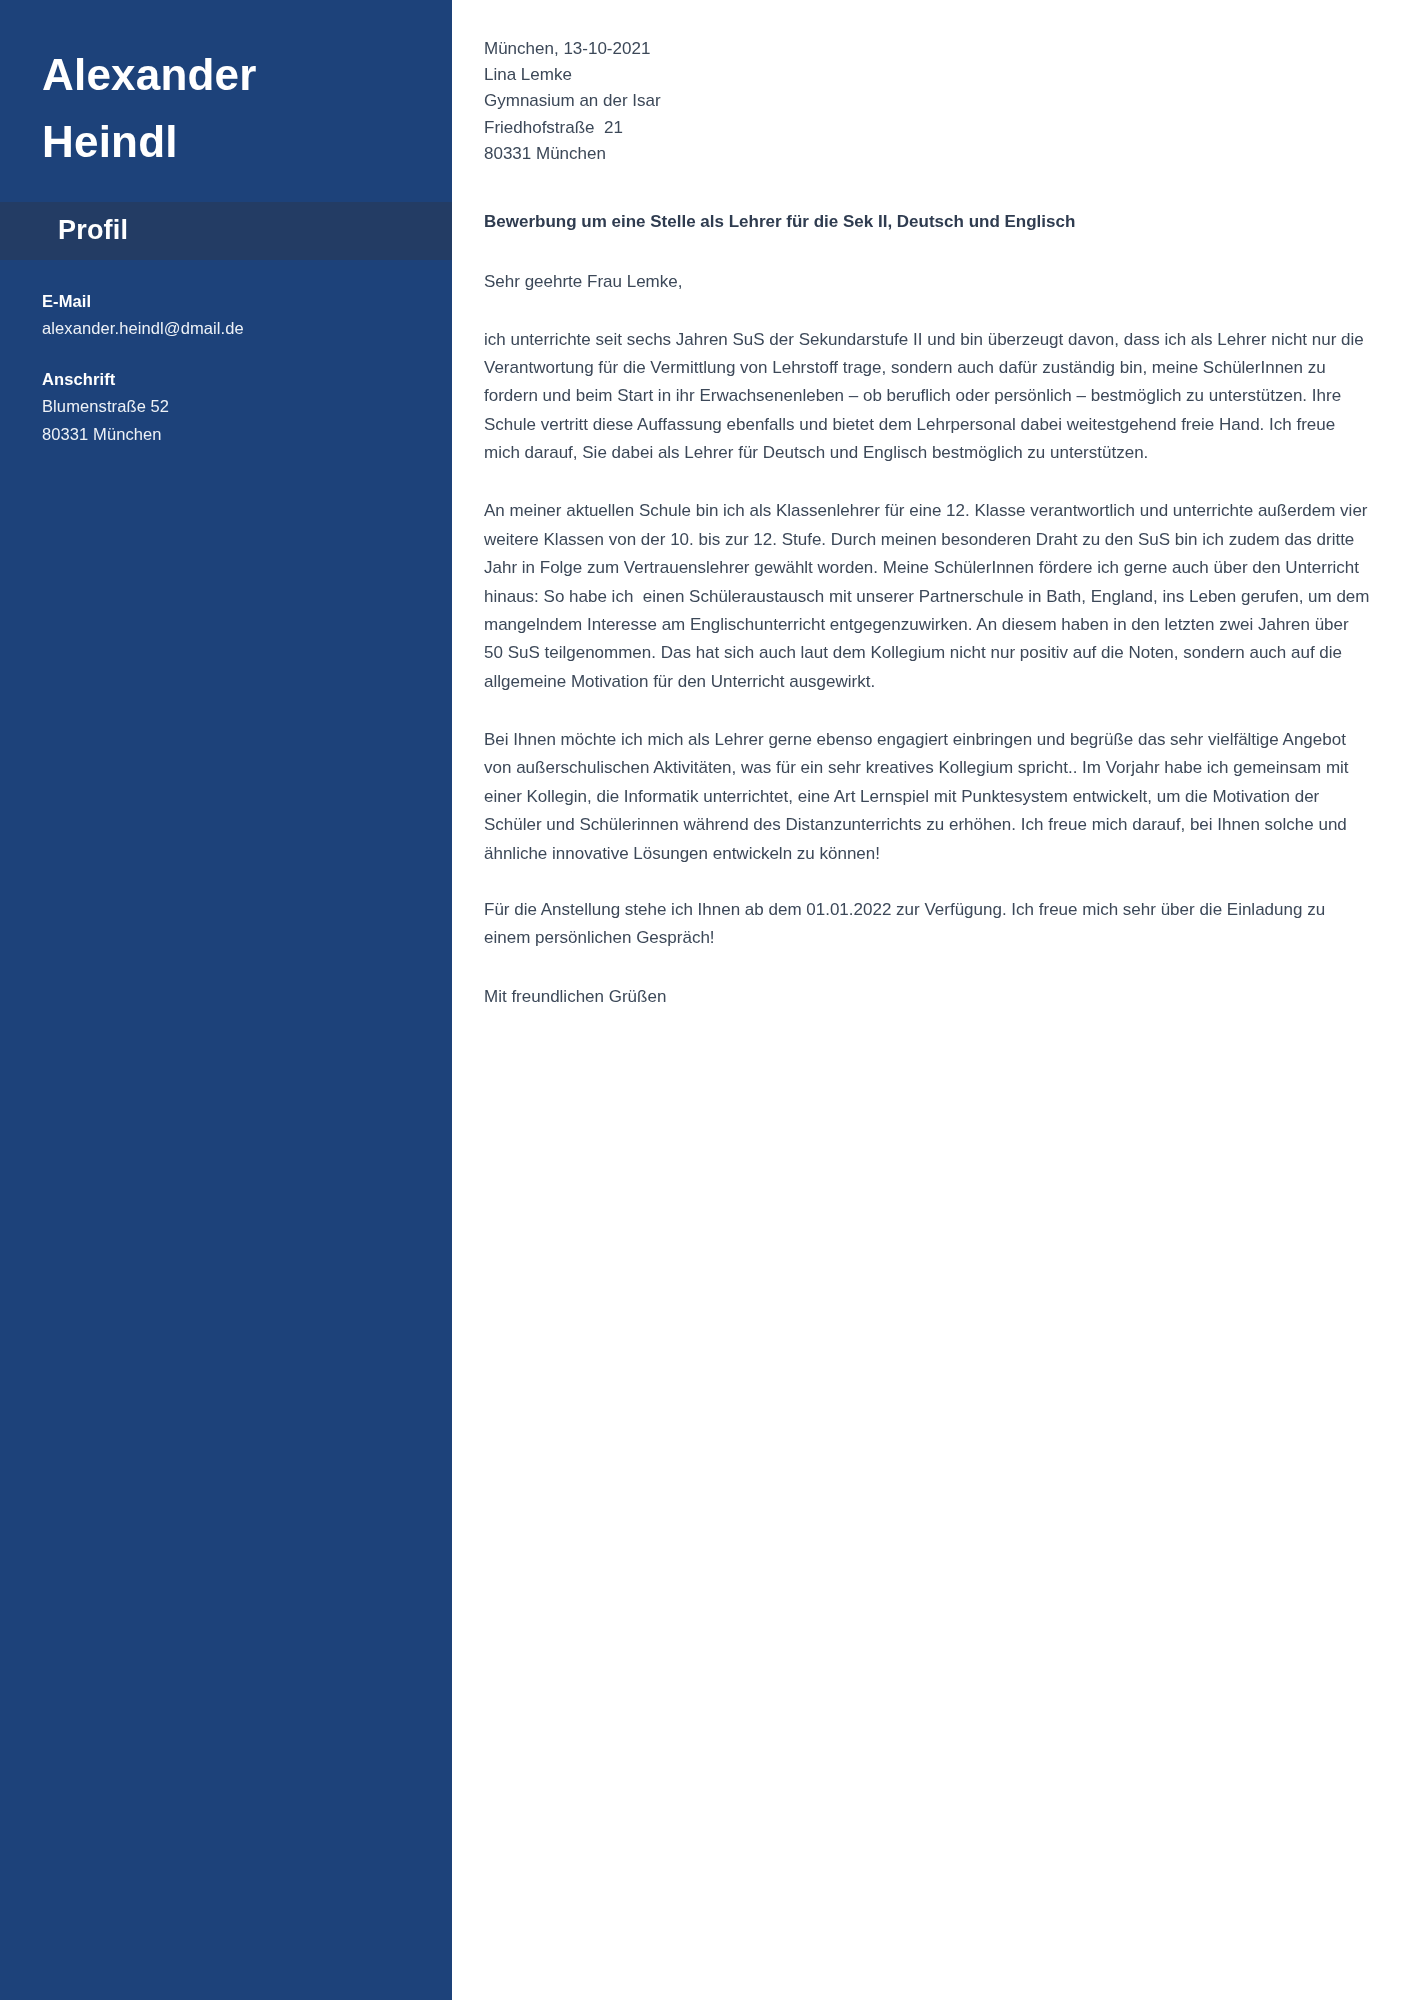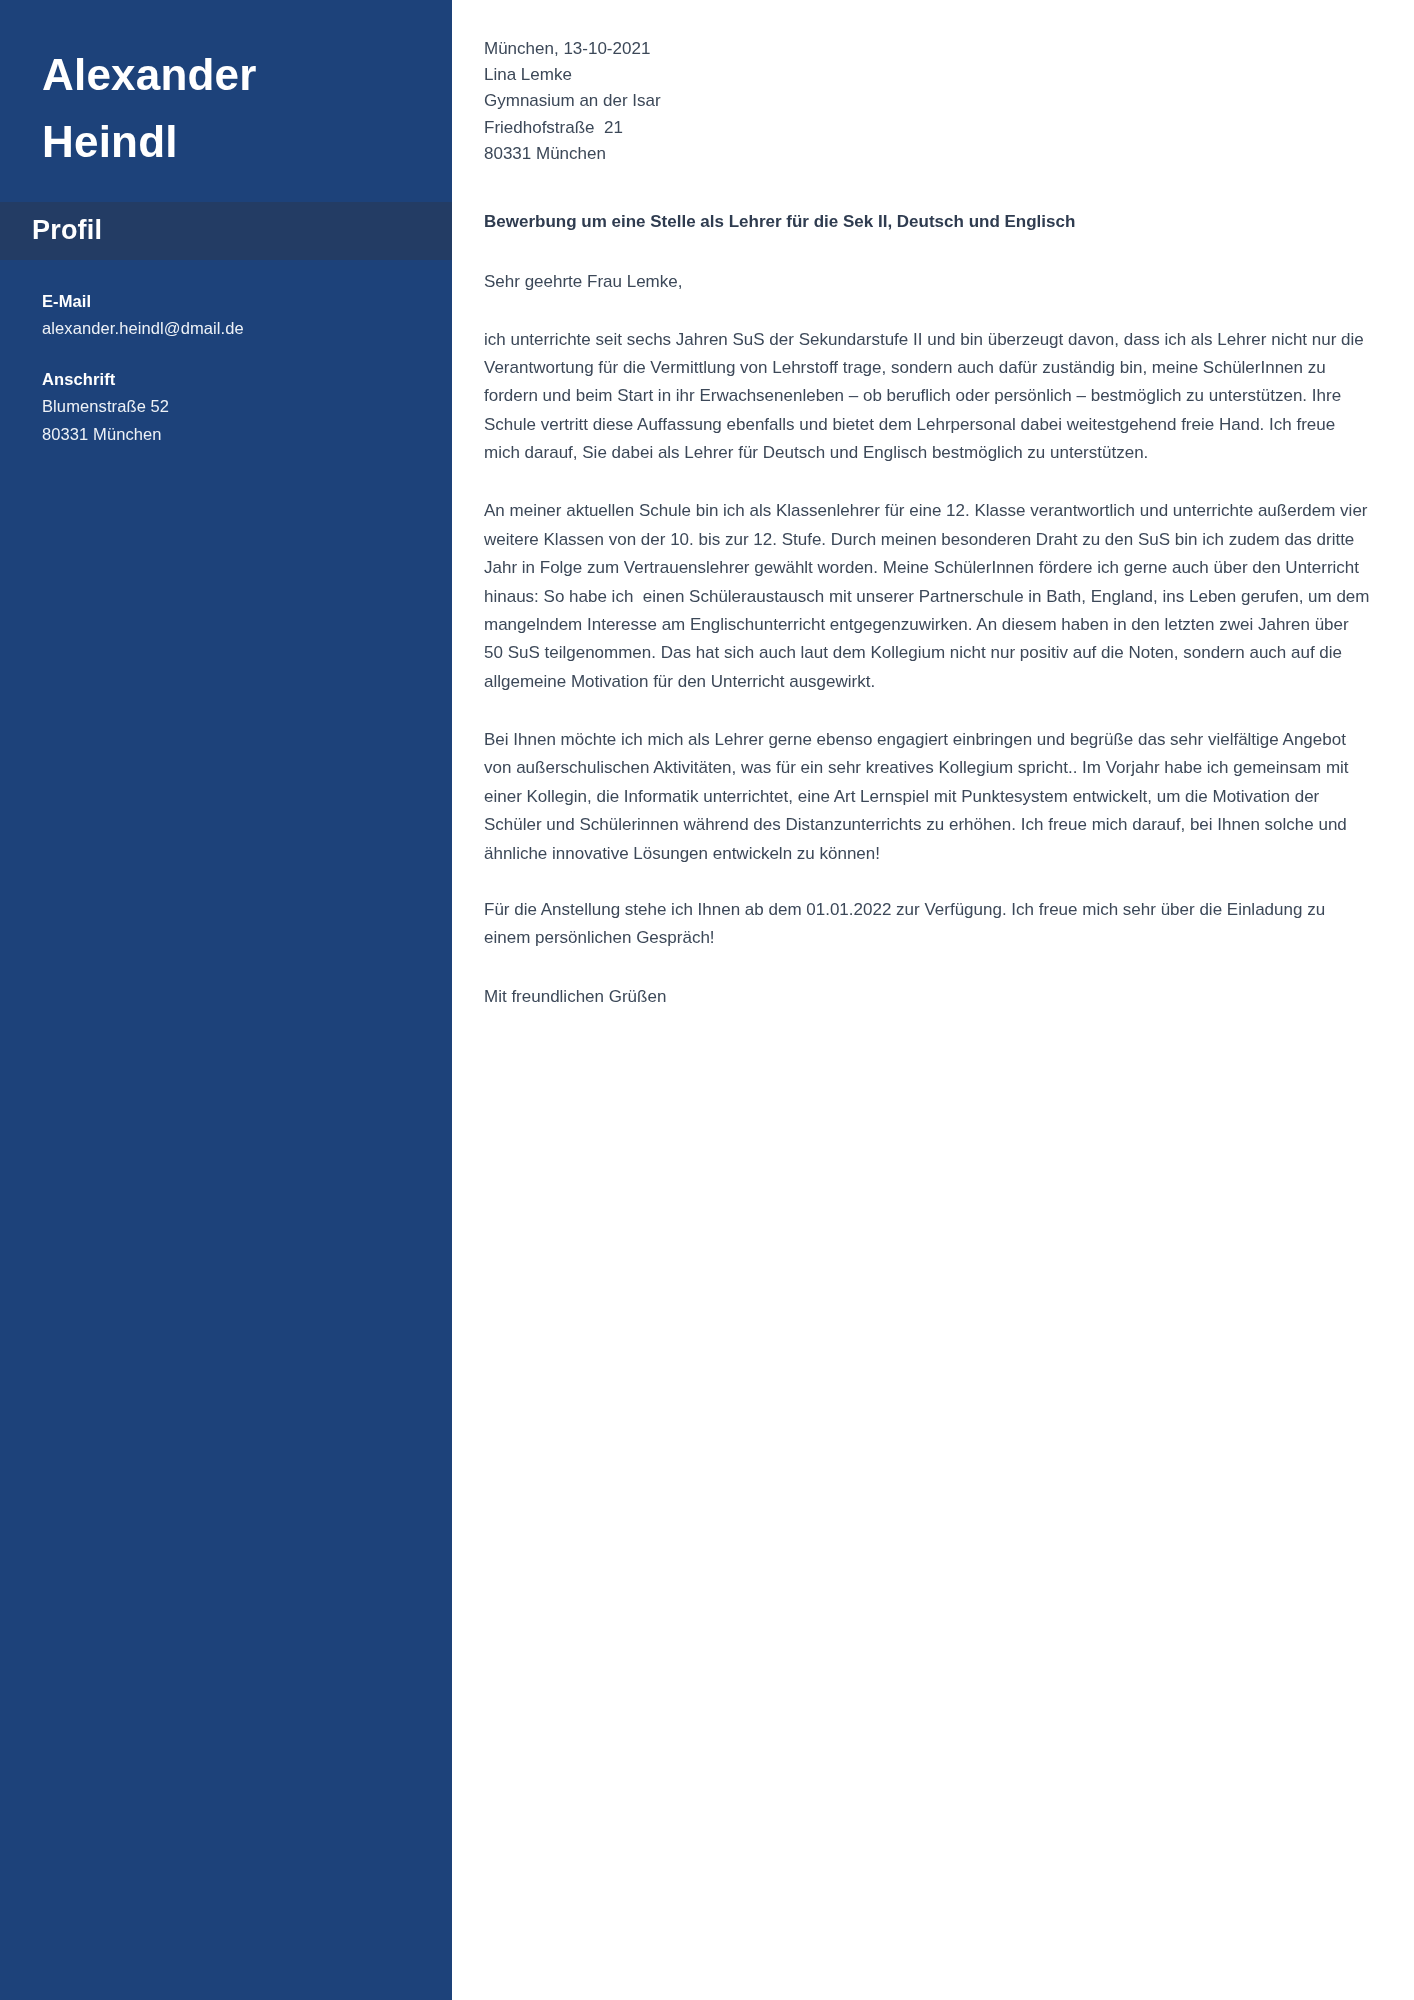--- a/index.html
+++ b/index.html
@@ -45,21 +45,21 @@
     letter-spacing: 0.2px;
     color: #ffffff;
     white-space: nowrap;
   }
   .profile-band {
     margin-top: 26px;
     background: #233c64;
     height: 58px;
     display: flex;
     align-items: center;
-    padding-left: 32px;
+    padding-left: 58px;
   }
   .profile-band .band-title {
     font-size: 27px;
     font-weight: bold;
     color: #ffffff;
     letter-spacing: 0.2px;
   }
   .contact-list {
     padding: 28px 42px 0 42px;
   }

